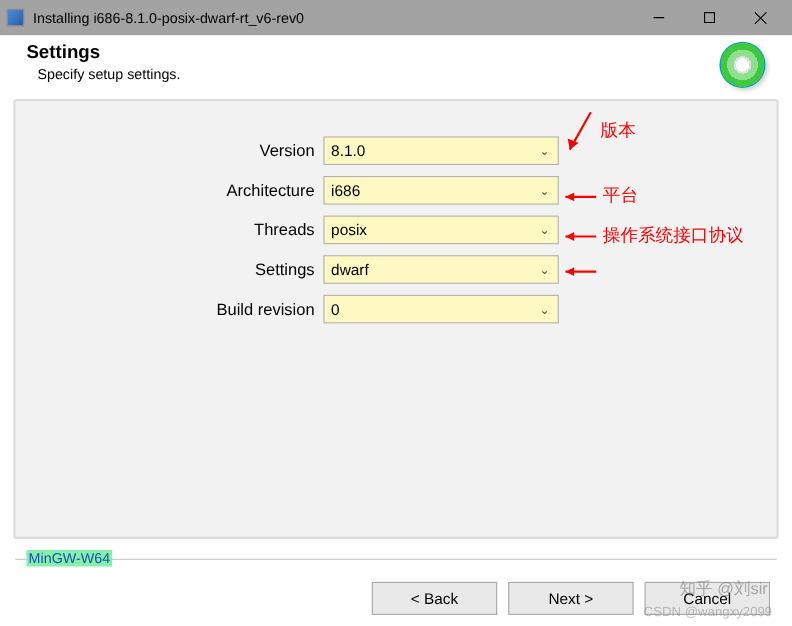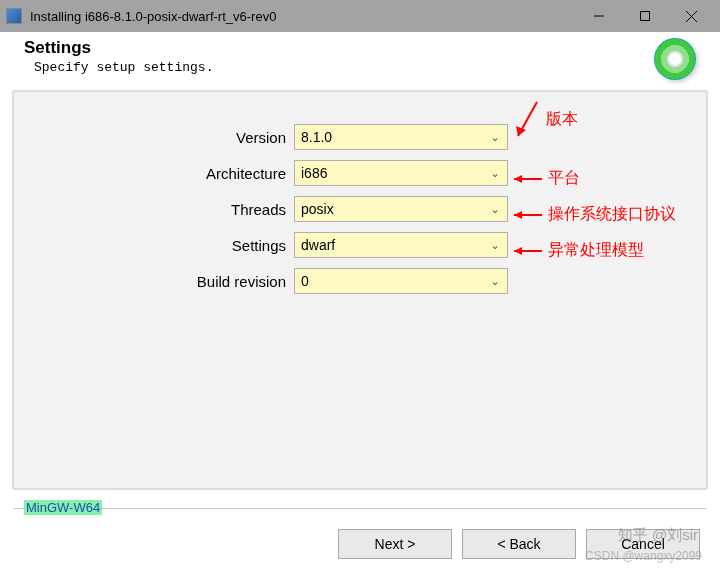--- a/index.html
+++ b/index.html
@@ -43,21 +43,20 @@
   .header-text h1 {
     font-size: 17px;
     font-weight: bold;
     color: #000;
   }
   .header-text p {
     font-size: 13px;
     color: #000;
     margin-left: 10px;
     margin-top: 2px;
-    font-family: Liberation Mono, monospace;
   }
   .cd-icon {
     width: 42px; height: 42px;
     border-radius: 50%;
     background: radial-gradient(circle at 50% 50%, #fff 0 6px, #e0e0e0 6px 8px, #8ee08e 8px 14px, #40c840 14px 20px, #0aa0c0 20px 23px, #e0e0e0 23px);
     box-shadow: 2px 2px 4px rgba(0,0,0,0.2);
   }
   
   .main-panel {
     margin: 0 12px;
@@ -263,32 +262,31 @@
     <polygon points="6,7 14,3 14,11" fill="#ff0000"></polygon>
   </svg>
   <span>操作系统接口协议</span>
 </div>
 
 <div class="annotation" style="left:508px; top:240px;">
   <svg class="arrow-svg" width="36" height="14">
     <line x1="34" y1="7" x2="6" y2="7" stroke="#ff0000" stroke-width="2"></line>
     <polygon points="6,7 14,3 14,11" fill="#ff0000"></polygon>
   </svg>
-  <span>异常处理模型</span>
 </div>
 
 <div class="fieldset-line"></div>
 <div class="fieldset-label">MinGW-W64</div>
 
 <div class="button-bar">
   <div class="btn">
+      <span>&lt; Back</span>
+    </div>
+  <div class="btn">
       <span>Next &gt;</span>
-    </div>
-  <div class="btn">
-      <span>&lt; Back</span>
     </div>
   <div class="btn">
       <span>Cancel</span>
     </div>
 </div>
 
 <div class="watermark1">知乎 @刘sir</div>
 <div class="watermark2">CSDN @wangxy2099</div>
 
 </body></html>

